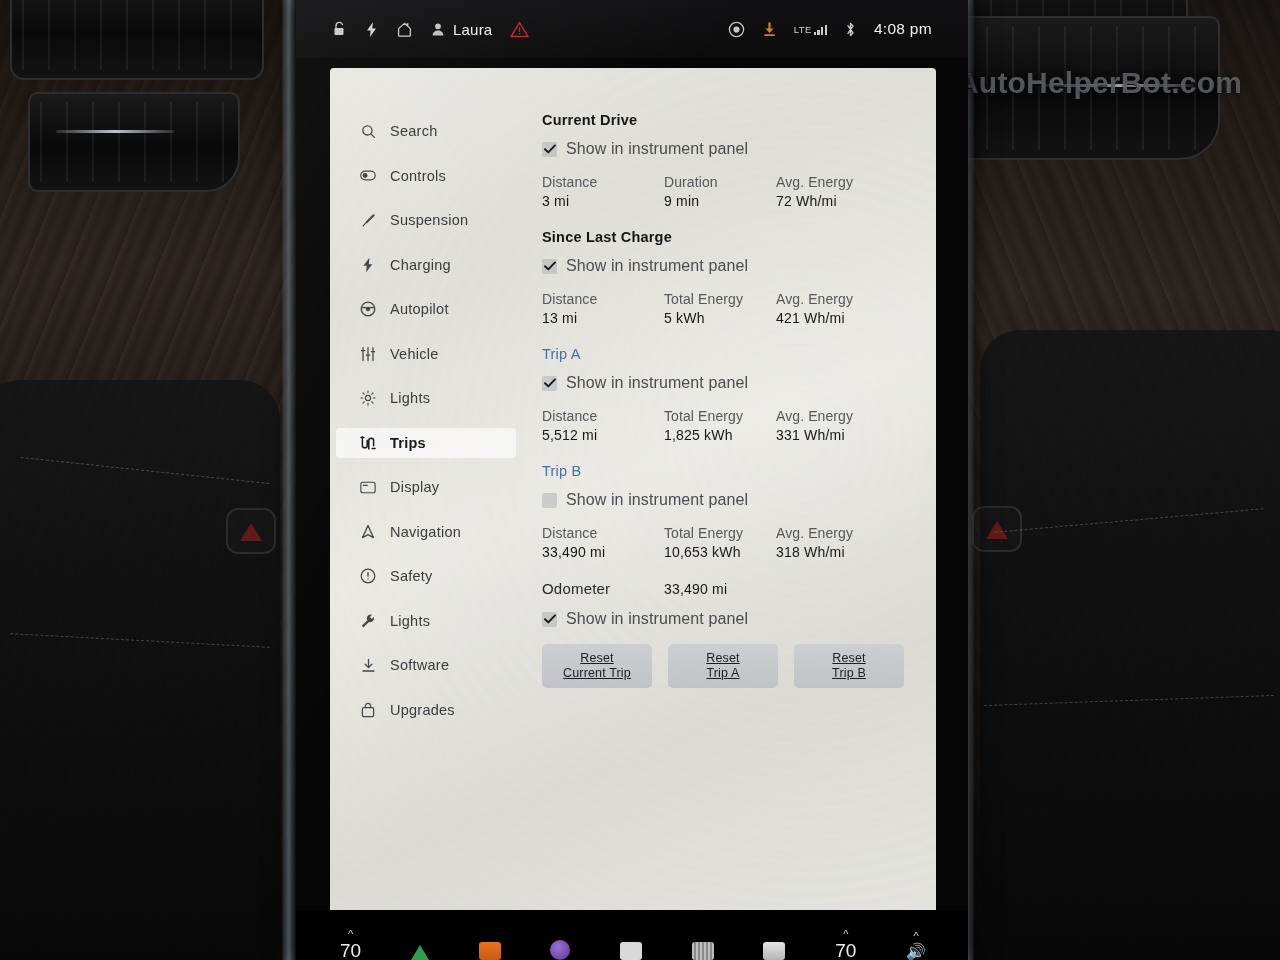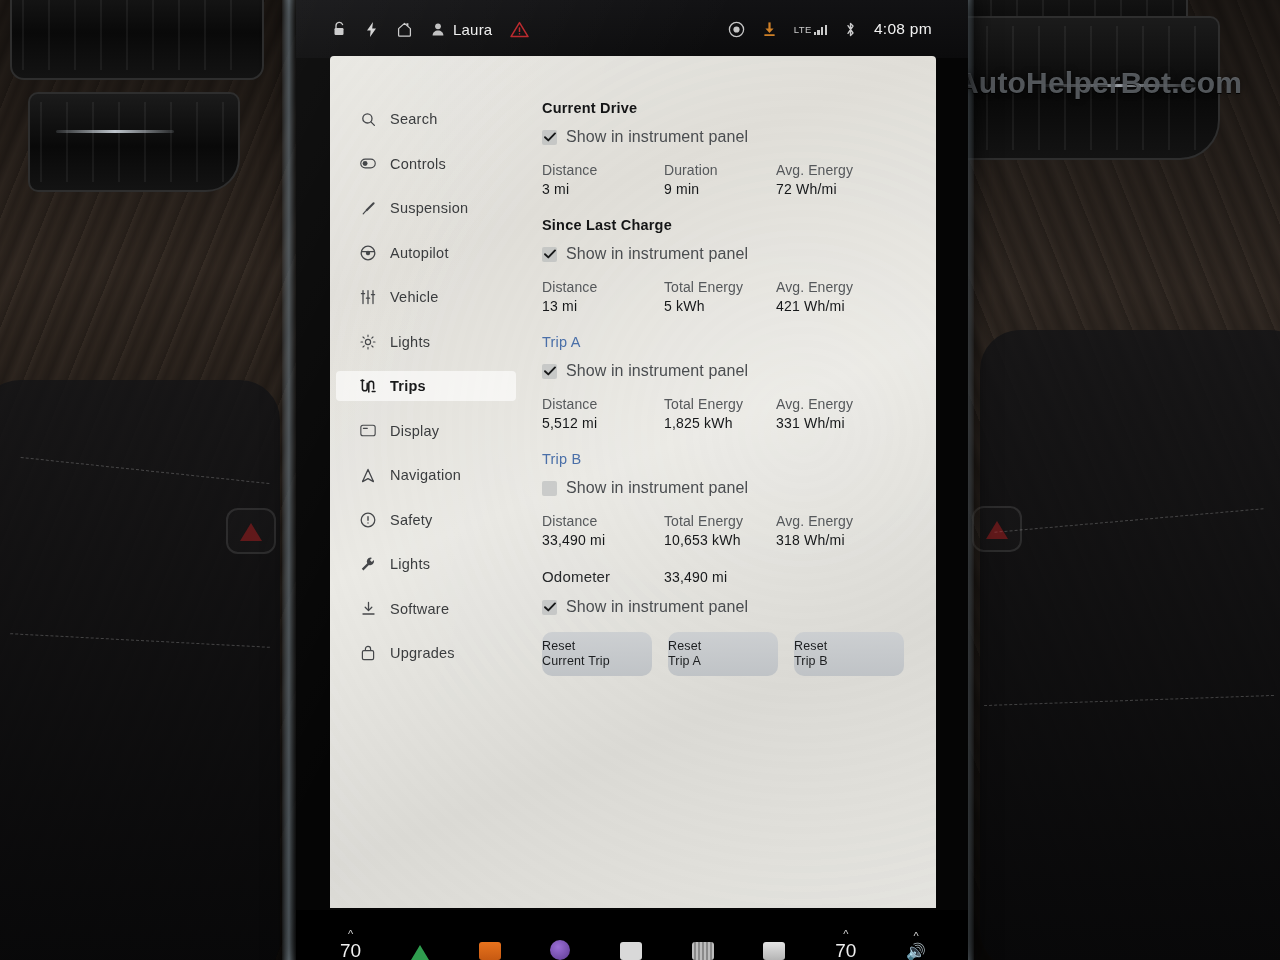--- a/index.html
+++ b/index.html
@@ -142,21 +142,21 @@
   .bars { display: inline-flex; align-items: flex-end; gap: 1.5px; height: 11px; margin-left: 2px; }
   .bars i { width: 2.2px; background: #dcdcdc; display: block; }
   .bars i:nth-child(1){height:3px}
   .bars i:nth-child(2){height:5px}
   .bars i:nth-child(3){height:7.5px}
   .bars i:nth-child(4){height:10px}
 
   
   .panel {
     position: absolute;
-    left: 34px; top: 56px;
+    left: 34px; top: 68px;
     width: 606px; height: 852px;
     background: linear-gradient(158deg, #e6e5e0 0%, #dedcd6 22%, #e9e8e3 48%, #d9d8d3 74%, #e3e2dd 100%);
     border-radius: 4px 4px 0 0;
     overflow: hidden;
   }
   
   .panel::after {
     content: "";
     position: absolute; inset: 0;
     pointer-events: none;
@@ -257,29 +257,30 @@
   .odo-row {
     display: flex; align-items: baseline;
     margin-top: 4px; margin-bottom: 13px;
   }
   .odo-label { width: 122px; font-size: 15px; color: #26282a; letter-spacing: .2px; }
   .odo-value { font-size: 14px; color: #16181a; letter-spacing: .2px; }
 
   .btn-row { display: flex; gap: 16px; margin-top: 16px; }
   .rbtn {
     width: 110px; height: 44px;
-    border-radius: 10px;
+    border-radius: 5px;
     background: linear-gradient(180deg, rgba(203,206,209,.92), rgba(189,193,197,.92));
     color: #1c1e20;
     font-size: 12.5px;
     line-height: 15px;
     display: flex; flex-direction: column;
-    align-items: flex-start; justify-content: center;
+    align-items: center; justify-content: center;
     text-align: center;
     letter-spacing: .15px;
+    text-decoration: underline;
   }
 
   
   .appbar {
     position: absolute; left: 0; bottom: 0;
     width: 672px; height: 50px;
     background: #000;
     display: flex; align-items: flex-end;
     justify-content: space-between;
     padding: 0 42px 0 44px;
@@ -452,20 +453,28 @@
           <div class="side-item">
             <span class="side-ic">
               <svg width="15" height="15" viewBox="0 0 15 15" fill="none">
                   <path d="M12.6 2.2 5.6 9.2" stroke="#45474a" stroke-width="2" stroke-linecap="round"></path>
                   <path d="M4.6 10.2 2.2 12.8" stroke="#45474a" stroke-width="1.2" stroke-linecap="round"></path>
                 </svg>
             </span>
             <span class="side-label">Suspension</span>
           </div>
 
+          <div class="side-item">
+            <span class="side-ic">
+              <svg width="12" height="16" viewBox="0 0 12 16">
+                  <path d="M7.4 .8 1.4 8.8h3.3L4.2 15.2l6-8h-3.4l.6-6.4z" fill="#45474a"></path>
+                </svg>
+            </span>
+            <span class="side-label">Charging</span>
+          </div>
 
           <div class="side-item">
             <span class="side-ic">
               <svg width="16" height="16" viewBox="0 0 16 16" fill="none">
                   <circle cx="8" cy="8" r="6.8" stroke="#45474a" stroke-width="1.3"></circle>
                   <circle cx="8" cy="8" r="2.2" fill="#45474a"></circle>
                   <path d="M1.5 6.6h13" stroke="#45474a" stroke-width="1.3"></path>
                 </svg>
             </span>
             <span class="side-label">Autopilot</span>

